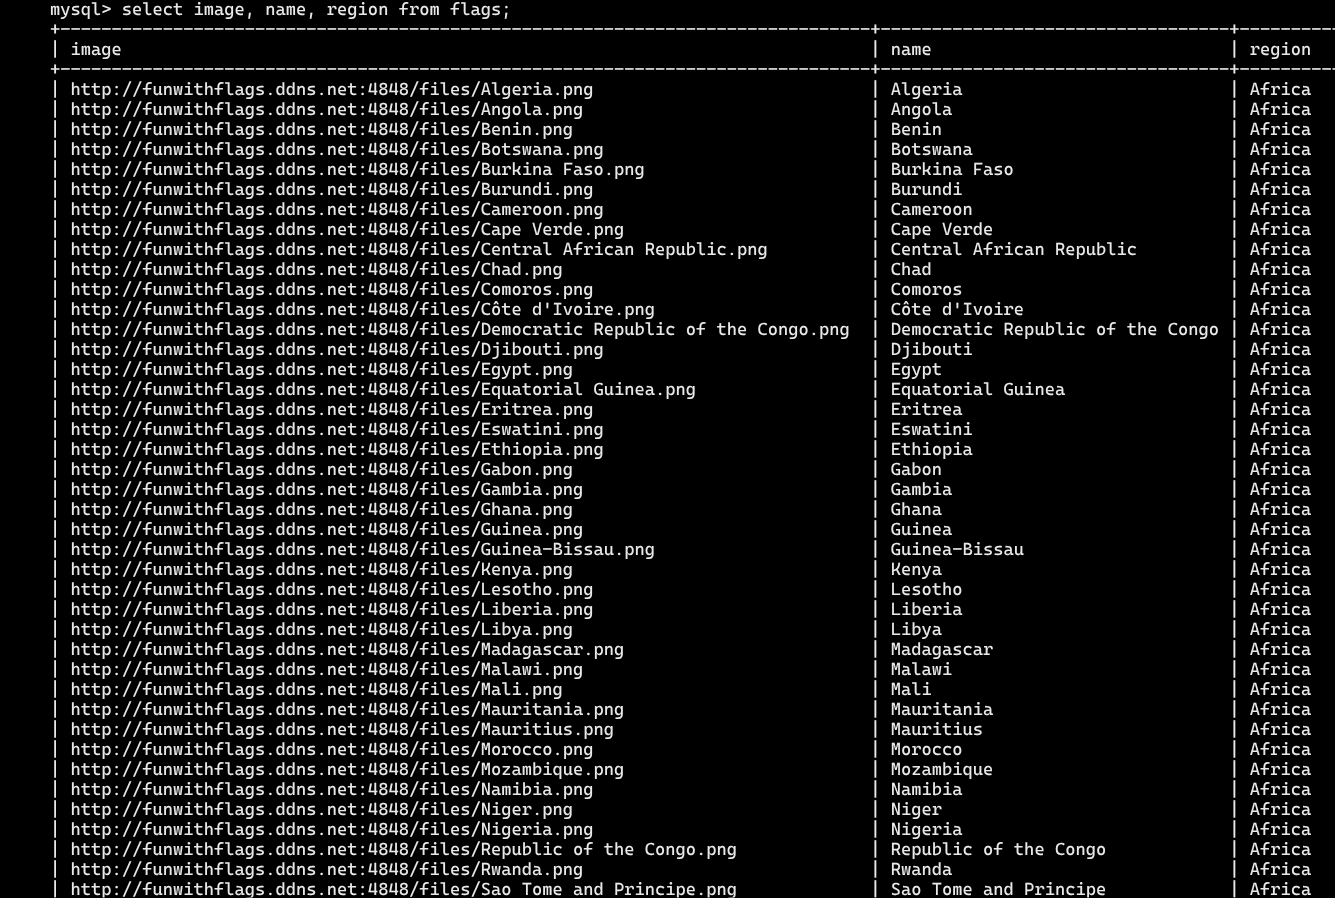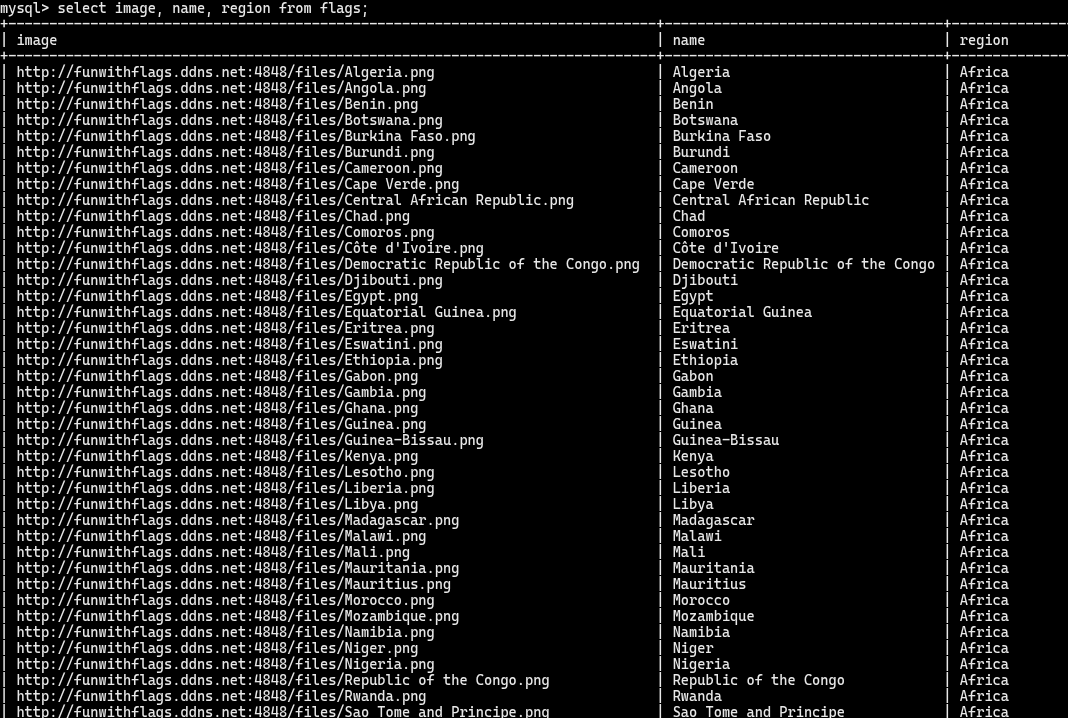--- a/index.html
+++ b/index.html
@@ -11,19 +11,19 @@
     font-size: 14px;
     line-height: 16px;
     overflow: hidden;
     width: 1068px;
     height: 718px;
   }
   .terminal {
     padding: 0;
     white-space: pre;
   }
-  .line { white-space: pre; }
+  .line { white-space: pre; padding-left: 40px; }
   .header-row { color: #e8e8e8; }
 </style>
 </head>
 <body>
 
 <div class="terminal" id="terminal"><div class="line">mysql&gt; select image, name, region from flags;</div><div class="line">+-------------------------------------------------------------------------------+----------------------------------+-----------------+</div><div class="line header-row">| image                                                                         | name                             | region          |</div><div class="line">+-------------------------------------------------------------------------------+----------------------------------+-----------------+</div><div class="line">| http://funwithflags.ddns.net:4848/files/Algeria.png                           | Algeria                          | Africa          |</div><div class="line">| http://funwithflags.ddns.net:4848/files/Angola.png                            | Angola                           | Africa          |</div><div class="line">| http://funwithflags.ddns.net:4848/files/Benin.png                             | Benin                            | Africa          |</div><div class="line">| http://funwithflags.ddns.net:4848/files/Botswana.png                          | Botswana                         | Africa          |</div><div class="line">| http://funwithflags.ddns.net:4848/files/Burkina Faso.png                      | Burkina Faso                     | Africa          |</div><div class="line">| http://funwithflags.ddns.net:4848/files/Burundi.png                           | Burundi                          | Africa          |</div><div class="line">| http://funwithflags.ddns.net:4848/files/Cameroon.png                          | Cameroon                         | Africa          |</div><div class="line">| http://funwithflags.ddns.net:4848/files/Cape Verde.png                        | Cape Verde                       | Africa          |</div><div class="line">| http://funwithflags.ddns.net:4848/files/Central African Republic.png          | Central African Republic         | Africa          |</div><div class="line">| http://funwithflags.ddns.net:4848/files/Chad.png                              | Chad                             | Africa          |</div><div class="line">| http://funwithflags.ddns.net:4848/files/Comoros.png                           | Comoros                          | Africa          |</div><div class="line">| http://funwithflags.ddns.net:4848/files/Côte d'Ivoire.png                     | Côte d'Ivoire                    | Africa          |</div><div class="line">| http://funwithflags.ddns.net:4848/files/Democratic Republic of the Congo.png  | Democratic Republic of the Congo | Africa          |</div><div class="line">| http://funwithflags.ddns.net:4848/files/Djibouti.png                          | Djibouti                         | Africa          |</div><div class="line">| http://funwithflags.ddns.net:4848/files/Egypt.png                             | Egypt                            | Africa          |</div><div class="line">| http://funwithflags.ddns.net:4848/files/Equatorial Guinea.png                 | Equatorial Guinea                | Africa          |</div><div class="line">| http://funwithflags.ddns.net:4848/files/Eritrea.png                           | Eritrea                          | Africa          |</div><div class="line">| http://funwithflags.ddns.net:4848/files/Eswatini.png                          | Eswatini                         | Africa          |</div><div class="line">| http://funwithflags.ddns.net:4848/files/Ethiopia.png                          | Ethiopia                         | Africa          |</div><div class="line">| http://funwithflags.ddns.net:4848/files/Gabon.png                             | Gabon                            | Africa          |</div><div class="line">| http://funwithflags.ddns.net:4848/files/Gambia.png                            | Gambia                           | Africa          |</div><div class="line">| http://funwithflags.ddns.net:4848/files/Ghana.png                             | Ghana                            | Africa          |</div><div class="line">| http://funwithflags.ddns.net:4848/files/Guinea.png                            | Guinea                           | Africa          |</div><div class="line">| http://funwithflags.ddns.net:4848/files/Guinea-Bissau.png                     | Guinea-Bissau                    | Africa          |</div><div class="line">| http://funwithflags.ddns.net:4848/files/Kenya.png                             | Kenya                            | Africa          |</div><div class="line">| http://funwithflags.ddns.net:4848/files/Lesotho.png                           | Lesotho                          | Africa          |</div><div class="line">| http://funwithflags.ddns.net:4848/files/Liberia.png                           | Liberia                          | Africa          |</div><div class="line">| http://funwithflags.ddns.net:4848/files/Libya.png                             | Libya                            | Africa          |</div><div class="line">| http://funwithflags.ddns.net:4848/files/Madagascar.png                        | Madagascar                       | Africa          |</div><div class="line">| http://funwithflags.ddns.net:4848/files/Malawi.png                            | Malawi                           | Africa          |</div><div class="line">| http://funwithflags.ddns.net:4848/files/Mali.png                              | Mali                             | Africa          |</div><div class="line">| http://funwithflags.ddns.net:4848/files/Mauritania.png                        | Mauritania                       | Africa          |</div><div class="line">| http://funwithflags.ddns.net:4848/files/Mauritius.png                         | Mauritius                        | Africa          |</div><div class="line">| http://funwithflags.ddns.net:4848/files/Morocco.png                           | Morocco                          | Africa          |</div><div class="line">| http://funwithflags.ddns.net:4848/files/Mozambique.png                        | Mozambique                       | Africa          |</div><div class="line">| http://funwithflags.ddns.net:4848/files/Namibia.png                           | Namibia                          | Africa          |</div><div class="line">| http://funwithflags.ddns.net:4848/files/Niger.png                             | Niger                            | Africa          |</div><div class="line">| http://funwithflags.ddns.net:4848/files/Nigeria.png                           | Nigeria                          | Africa          |</div><div class="line">| http://funwithflags.ddns.net:4848/files/Republic of the Congo.png             | Republic of the Congo            | Africa          |</div><div class="line">| http://funwithflags.ddns.net:4848/files/Rwanda.png                            | Rwanda                           | Africa          |</div><div class="line">| http://funwithflags.ddns.net:4848/files/Sao Tome and Principe.png             | Sao Tome and Principe            | Africa          |</div></div>
 
 </body></html>

